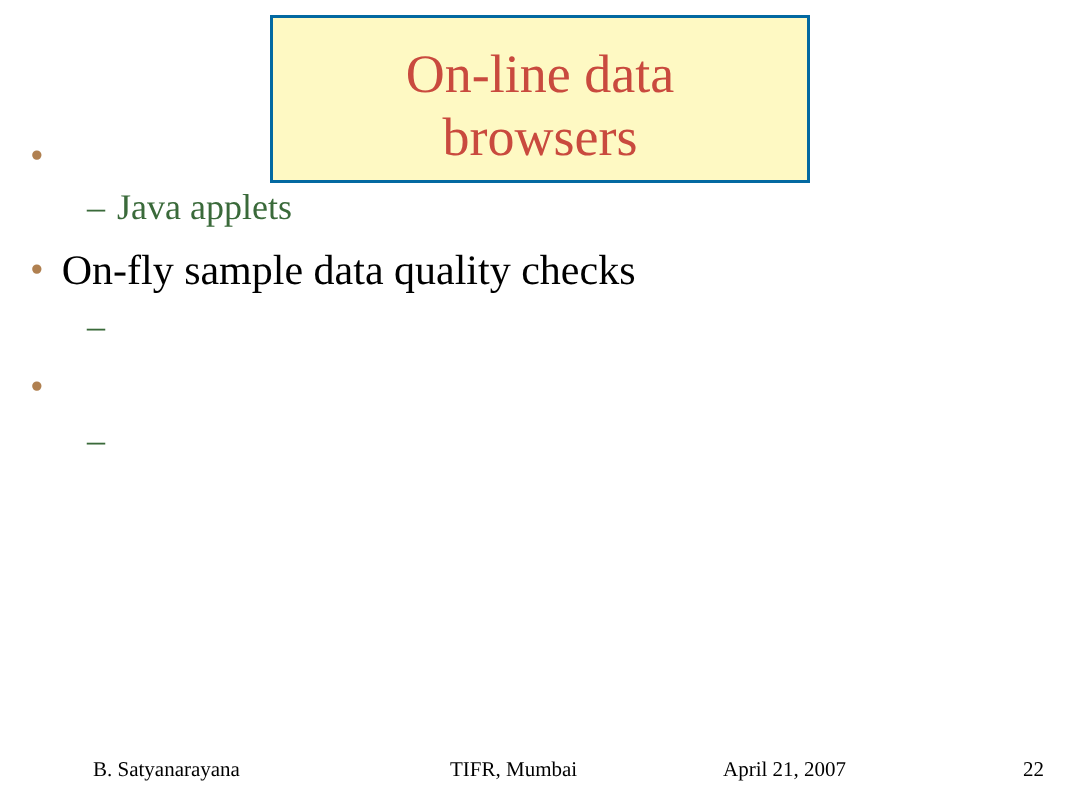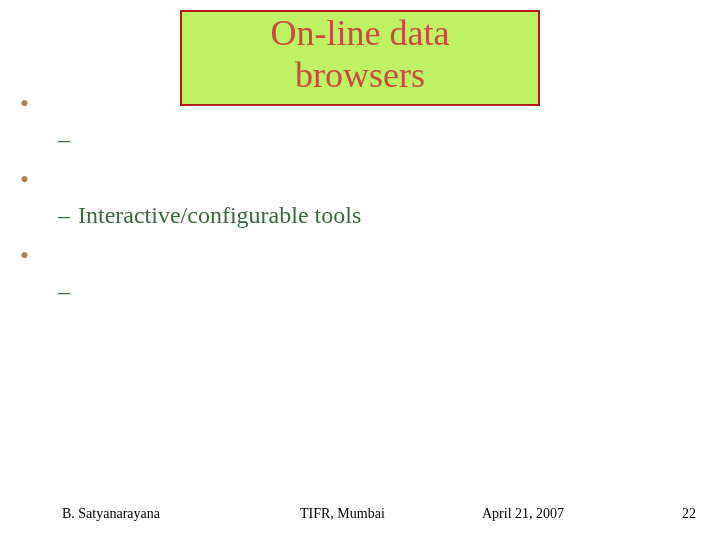--- a/index.html
+++ b/index.html
@@ -9,23 +9,23 @@
       background: #ffffff;
       font-family: 'Times New Roman', Times, serif;
       position: relative;
       overflow: hidden;
     }
     .title-box {
       position: absolute;
       top: 10px;
       left: 50%;
       transform: translateX(-50%);
-      border: 2px solid #b91c1c;
-      padding: 0 48px 8px 48px;
-      background: #bef264;
+      border: 2px solid #0369a1;
+      padding: 16px 48px 8px 48px;
+      background: #fef9c3;
     }
     .title {
       font-size: 36px;
       color: #c94a3e;
       text-align: center;
       font-weight: normal;
     }
     .content {
       position: absolute;
       top: 80px;
@@ -88,28 +88,29 @@
   <div class="title">On-line data browsers</div>
 </div>
 
 <div class="content">
 
   <div class="bullet-item">
     <span class="bullet-dot">•</span>
   </div>
   <div class="sub-item">
     <span class="sub-dash">–</span>
+    <span class="sub-text">Java applets</span>
   </div>
 
   <div class="bullet-item">
     <span class="bullet-dot">•</span>
+    <span class="bullet-text">On-fly sample data quality checks</span>
   </div>
   <div class="sub-item">
     <span class="sub-dash">–</span>
-    <span class="sub-text">Interactive/configurable tools</span>
   </div>
 
   <div class="bullet-item">
     <span class="bullet-dot">•</span>
   </div>
   <div class="sub-item">
     <span class="sub-dash">–</span>
   </div>
 
 </div>

